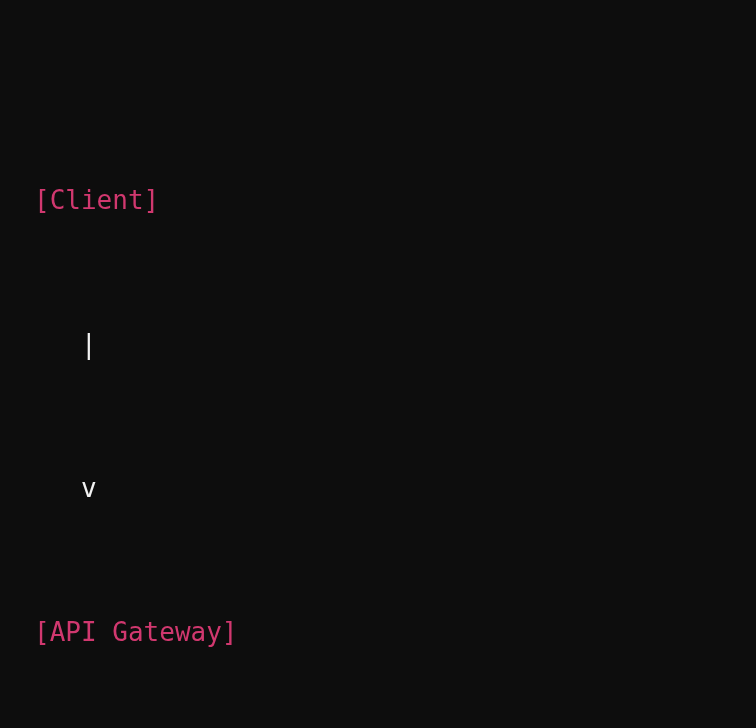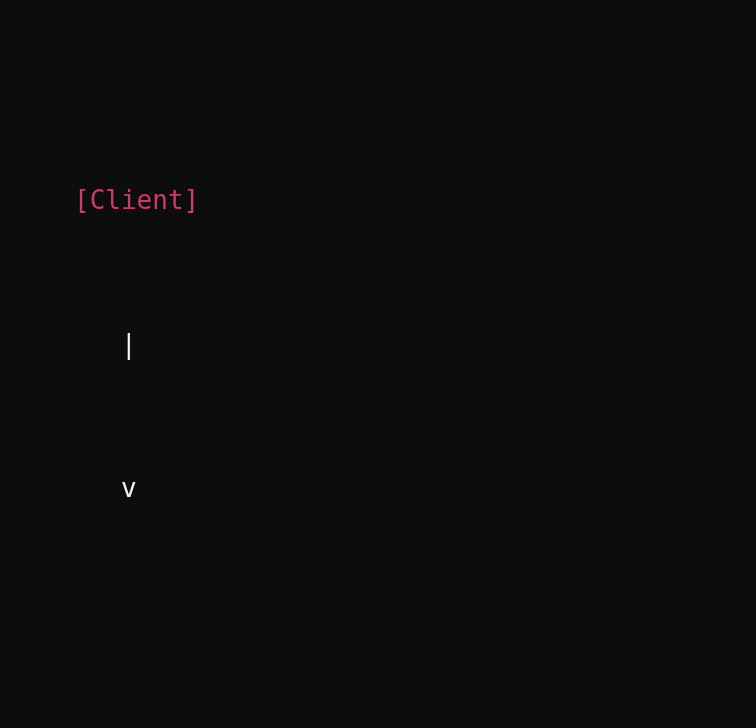--- a/index.html
+++ b/index.html
@@ -31,39 +31,39 @@
     line-height: 48px;
     letter-spacing: 0px;
     white-space: pre;
     color: #ffffff;
     -webkit-font-smoothing: antialiased;
   }
   .ascii-line {
     display: block;
     height: 48px;
     white-space: pre;
-    margin-left: 40px;
   }
   .node {
     color: #d1386f;
   }
   .conn {
     color: #f2f2f2;
   }
 </style>
 </head>
 <body>
 
 <div id="diagram">
 
   <div class="ascii-canvas">
 
     <span class="ascii-line node">[Client]</span>
     <span class="ascii-line conn">   |</span>
     <span class="ascii-line conn">   v</span>
+    <span class="ascii-line node">[API Gateway]</span>
     
     
     
     
     
     
     
     
     
     

